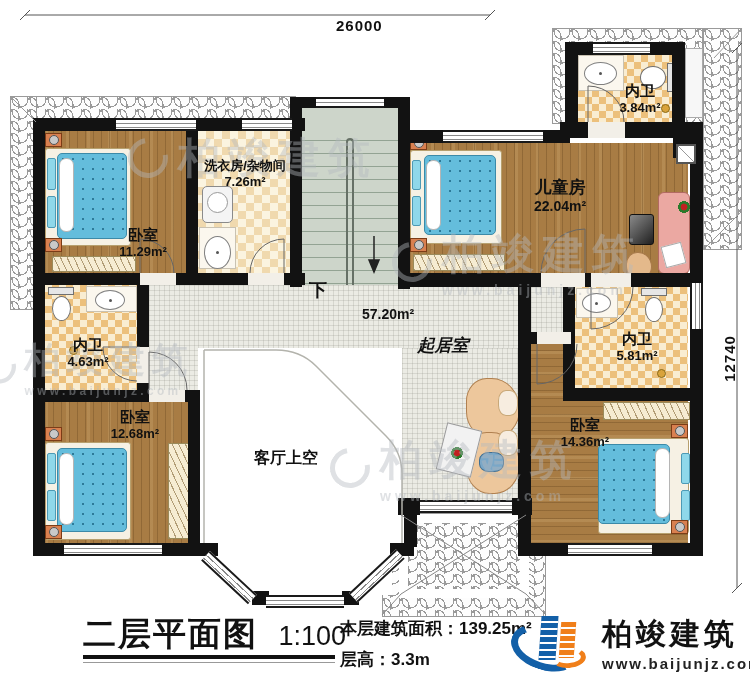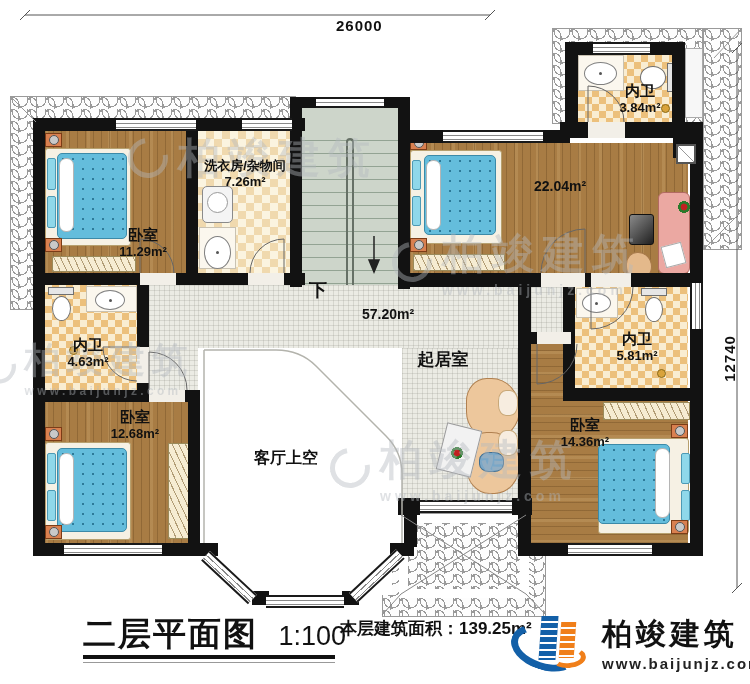--- a/index.html
+++ b/index.html
@@ -300,20 +300,21 @@
 
   <div class="rlabel" style="left:95px;top:226px;width:96px;">
     <div class="rname">卧室</div>
     <div class="rarea">11.29m²</div>
   </div>
   <div class="rlabel" style="left:193px;top:158px;width:104px;">
     <div class="rname" style="font-size:13px;">洗衣房/杂物间</div>
     <div class="rarea">7.26m²</div>
   </div>
   <div class="rlabel big" style="left:505px;top:178px;width:110px;">
+    <div class="rname">儿童房</div>
     <div class="rarea">22.04m²</div>
   </div>
   <div class="rlabel" style="left:600px;top:82px;width:80px;">
     <div class="rname">内卫</div>
     <div class="rarea">3.84m²</div>
   </div>
   <div class="rlabel" style="left:48px;top:336px;width:80px;">
     <div class="rname">内卫</div>
     <div class="rarea">4.63m²</div>
   </div>
@@ -322,21 +323,21 @@
     <div class="rarea">5.81m²</div>
   </div>
   <div class="rlabel" style="left:87px;top:408px;width:96px;">
     <div class="rname">卧室</div>
     <div class="rarea">12.68m²</div>
   </div>
   <div class="rlabel" style="left:537px;top:416px;width:96px;">
     <div class="rname">卧室</div>
     <div class="rarea">14.36m²</div>
   </div>
-  <div class="rlabel big" style="left:408px;top:350px;width:70px;">
+  <div class="rlabel big" style="left:408px;top:336px;width:70px;font-style:italic;">
     <div class="rname">起居室</div>
   </div>
   <div class="rlabel" style="left:348px;top:306px;width:80px;">
     <div class="rarea" style="font-size:14px;">57.20m²</div>
   </div>
   <div class="rlabel big" style="left:246px;top:448px;width:80px;">
     <div class="rname" style="font-size:16px;">客厅上空</div>
   </div>
   <div class="dirlabel" style="left:309px;top:278px;">下</div>
 
@@ -372,20 +373,23 @@
   </div>
 
   <div class="tb" style="left:83px;top:612px;">
     <span class="tb-title">二层平面图</span>
     <span class="tb-scale" style="margin-left:16px;">1:100</span>
   </div>
   <div class="tb" style="left:83px;top:655px;width:252px;height:4px;background:#111;"></div>
   <div class="tb" style="left:83px;top:662px;width:252px;height:1px;background:#999;"></div>
   <div class="tb tb-line" style="left:340px;top:617px;">
     <span>本层建筑面积：</span><span>139.25m²</span>
+  </div>
+  <div class="tb tb-line" style="left:340px;top:648px;">
+    <span>层高：</span><span>3.3m</span>
   </div>
   <div class="tb" style="left:510px;top:614px;display:flex;align-items:center;gap:8px;">
     <div class="logo">
       <div class="arcB"></div>
       <div class="bldgB"></div>
       <div class="bldgO"></div>
       <div class="arcO"></div>
     </div>
     <div>
       <div class="brand-name">柏竣建筑</div>

